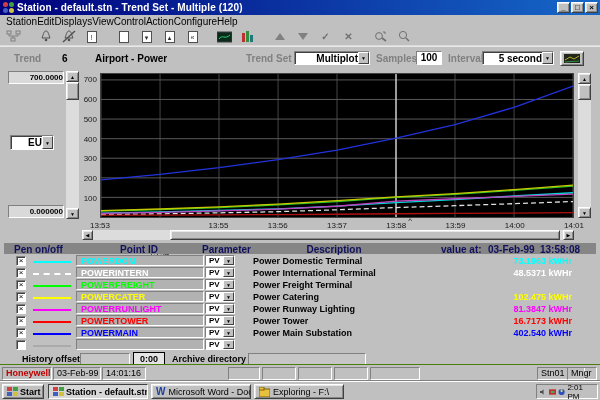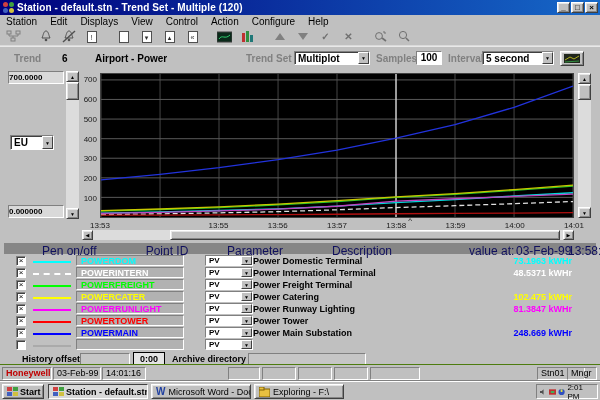--- a/index.html
+++ b/index.html
@@ -13,65 +13,65 @@
 
   
   .titlebar { position:absolute; top:0; left:0; width:600px; height:15px; background:linear-gradient(90deg,#00007c,#1668c8); color:#fff; display:flex; align-items:center; padding:0 2px; }
   .title-icon { width:11px; height:11px; margin:0 3px 0 1px; position:relative; flex:0 0 auto; }
   .title-icon i { position:absolute; width:5px; height:5px; border-radius:50%; }
   .title-text { font-weight:bold; font-size:10px; white-space:nowrap; flex:1; letter-spacing:.1px; }
   .winbtns { display:flex; gap:1px; }
   .winbtn { width:13px; height:11px; font-size:8px; line-height:9px; text-align:center; color:#000; font-weight:bold; }
 
   
-  .menubar { position:absolute; top:15px; left:0; width:600px; height:13px; display:flex; align-items:center; gap:13px; padding-left:6px; background:#c0c0c0; }
+  .menubar { position:absolute; top:15px; left:0; width:600px; height:13px; display:flex; align-items:center; padding-left:6px; background:#c0c0c0; }
   .menubar span { font-size:10px; }
 
   
   .toolbar { position:absolute; top:28px; left:0; width:600px; height:18px; display:flex; align-items:center; gap:4px; padding-left:4px; border-bottom:1px solid #dadada; }
   .tbtn { width:19px; height:16px; display:flex; align-items:center; justify-content:center; color:#555; font-size:10px; }
   .tsep { width:5px; height:14px; }
   .tri-up { width:0; height:0; border-left:5px solid transparent; border-right:5px solid transparent; border-bottom:7px solid #808080; }
   .tri-dn { width:0; height:0; border-left:5px solid transparent; border-right:5px solid transparent; border-top:7px solid #808080; }
   .pageico { width:10px; height:12px; background:#fff; border:1px solid #505050; position:relative; font-size:7px; line-height:11px; text-align:center; color:#303030; }
 
   
   .main { position:absolute; top:46px; left:0; width:600px; height:318px; background:#c0c0c0; border-top:1px solid #e8e8e8; }
   .glabel { color:#808080; font-weight:bold; font-size:10px; }
   .blabel { color:#000; font-weight:bold; font-size:10px; }
 
   .dropdown { background:#fff; border:1px solid; border-color:#808080 #fff #fff #808080; box-shadow: inset 1px 1px 0 #404040; display:flex; align-items:center; }
-  .dropdown .dd-text { flex:1; padding-left:3px; font-weight:bold; font-size:10px; white-space:nowrap; overflow:hidden; }
+  .dropdown .dd-text { flex:1; padding-left:3px; font-weight:bold; font-size:10px; white-space:nowrap; overflow:hidden;text-align:right; }
   .dd-btn { width:11px; align-self:stretch; background:#c0c0c0; border:1px solid; border-color:#fff #404040 #404040 #fff; font-size:5px; color:#000; display:flex; align-items:center; justify-content:center; }
 
-  .valbox { background:#d9d9d9; border:1px solid; border-color:#808080 #fff #fff #808080; font-weight:bold; font-size:8px; text-align:left; line-height:11px; }
+  .valbox { background:#d9d9d9; border:1px solid; border-color:#808080 #fff #fff #808080; font-weight:bold; font-size:8px; text-align:right; line-height:11px; }
 
   
   .plot { position:absolute; left:100px; top:26px; width:474px; height:145px; background:#000; border:1px solid #404040; }
   .plot svg { display:block; width:100%; height:100%; }
   #y-labels { position:absolute; left:76px; top:26px; width:22px; height:145px; }
   #y-labels div { position:absolute; right:1px; width:22px; text-align:right; font-size:8px; color:#1a1a1a; }
   #x-labels { position:absolute; left:100px; top:172px; width:474px; height:11px; }
   #x-labels div { position:absolute; width:34px; text-align:center; font-size:8px; color:#1a1a1a; }
   #cursor-caret { position:absolute; font-size:7px; color:#222; top:-3px; }
 
   
   .sb-track { background:#dcdcdc; position:absolute; }
   .sb-btn { position:absolute; width:13px; height:11px; font-size:5px; color:#000; text-align:center; line-height:10px; }
   .sb-thumb { position:absolute; }
 
   
   .tbl-header { position:absolute; left:4px; top:196px; width:592px; height:11px; background:#868686; }
-  .tbl-header span { position:absolute; top:1px; font-size:12px; font-weight:normal; color:#10105e; white-space:nowrap;margin-left:28px; }
+  .tbl-header span { position:absolute; top:1px; font-size:10px; font-weight:bold; color:#10105e; white-space:nowrap; }
   .pen-row { position:absolute; left:0; width:600px; height:12px; }
   .chk { position:absolute; left:16px; top:1px; width:10px; height:10px; background:#fff; border:1px solid; border-color:#808080 #fff #fff #808080; box-shadow: inset 1px 1px 0 #404040; font-size:8px; line-height:8px; text-align:center; color:#000; }
   .pen-line { position:absolute; left:33px; top:6px; width:38px; border-top:2px solid #999; }
   .pen-line.dash { border-top-style:dashed; }
-  .pid { position:absolute; left:76px; top:0; width:108px; height:11px; background:#b2b2b2; font-weight:bold; font-size:9px; line-height:10px; padding-left:4px; white-space:nowrap; overflow:hidden; }
-  .pv { position:absolute; left:205px; top:0; width:48px; height:11px; background:#fff; display:flex; align-items:stretch; }
+  .pid { position:absolute; left:76px; top:0; width:128px; height:11px; background:#b2b2b2; font-weight:bold; font-size:9px; line-height:10px; padding-left:4px; white-space:nowrap; overflow:hidden; }
+  .pv { position:absolute; left:205px; top:0; width:30px; height:11px; background:#fff; display:flex; align-items:stretch; }
   .pv-t { flex:1; font-size:8px; font-weight:bold; line-height:9px; padding-left:3px; }
   .desc { position:absolute; left:253px; top:1px; width:190px; font-size:9px; font-weight:bold; white-space:nowrap; }
   .val { position:absolute; left:430px; top:1px; width:142px; font-size:9px; font-weight:bold; text-align:right; white-space:nowrap; }
 
   
   .footer-box { position:absolute; background:#c6c6c6; }
 
   
   .statusbar { position:absolute; top:364px; left:0; width:600px; height:17px; background:#c0c0c0; border-top:1px solid #4d7c0f; }
   .scell { position:absolute; top:2px; height:13px; border:1px solid; border-color:#808080 #fff #fff #808080; font-size:9px; line-height:11px; padding:0 3px; white-space:nowrap; overflow:hidden; }
@@ -356,31 +356,32 @@
       </div>
       <div class="pen-row" style="top: 268px;">
         <span class="chk">×</span>
         <span class="pen-line" style="border-top-color:#ff0000"></span>
         <span class="pid sunken" style="color:#ff0000">POWERTOWER</span>
         <span class="pv sunken">
           <span class="pv-t">PV</span>
           <span class="dd-btn">▼</span>
         </span>
         <span class="desc">Power Tower</span>
+        <span class="val" style="color:#ff0000">16.7173 kWHr</span>
       </div>
       <div class="pen-row" style="top: 280px;">
         <span class="chk">×</span>
         <span class="pen-line" style="border-top-color:#0000ff"></span>
         <span class="pid sunken" style="color:#0000ff">POWERMAIN</span>
         <span class="pv sunken">
           <span class="pv-t">PV</span>
           <span class="dd-btn">▼</span>
         </span>
         <span class="desc">Power Main Substation</span>
-        <span class="val" style="color:#0000ff">248.669 kWHr</span>
+        <span class="val" style="color:#0000ff">402.540 kWHr</span>
       </div>
       <div class="pen-row" style="top: 292px;">
         <span class="chk"></span>
         <span class="pen-line" style="border-top-color:#aaaaaa"></span>
         <span class="pid sunken" style="color:#aaaaaa"></span>
         <span class="pv sunken">
           <span class="pv-t">PV</span>
           <span class="dd-btn">▼</span>
         </span>
         <span class="desc"></span>

